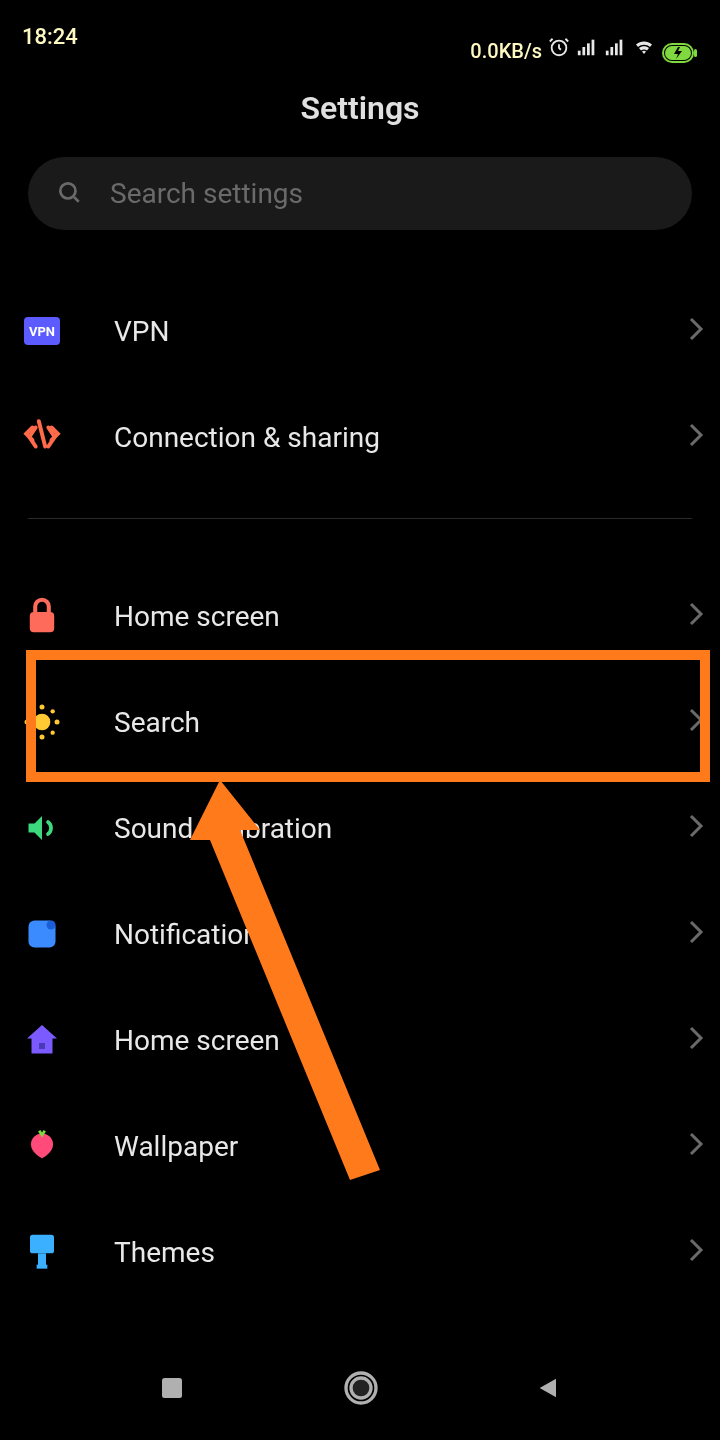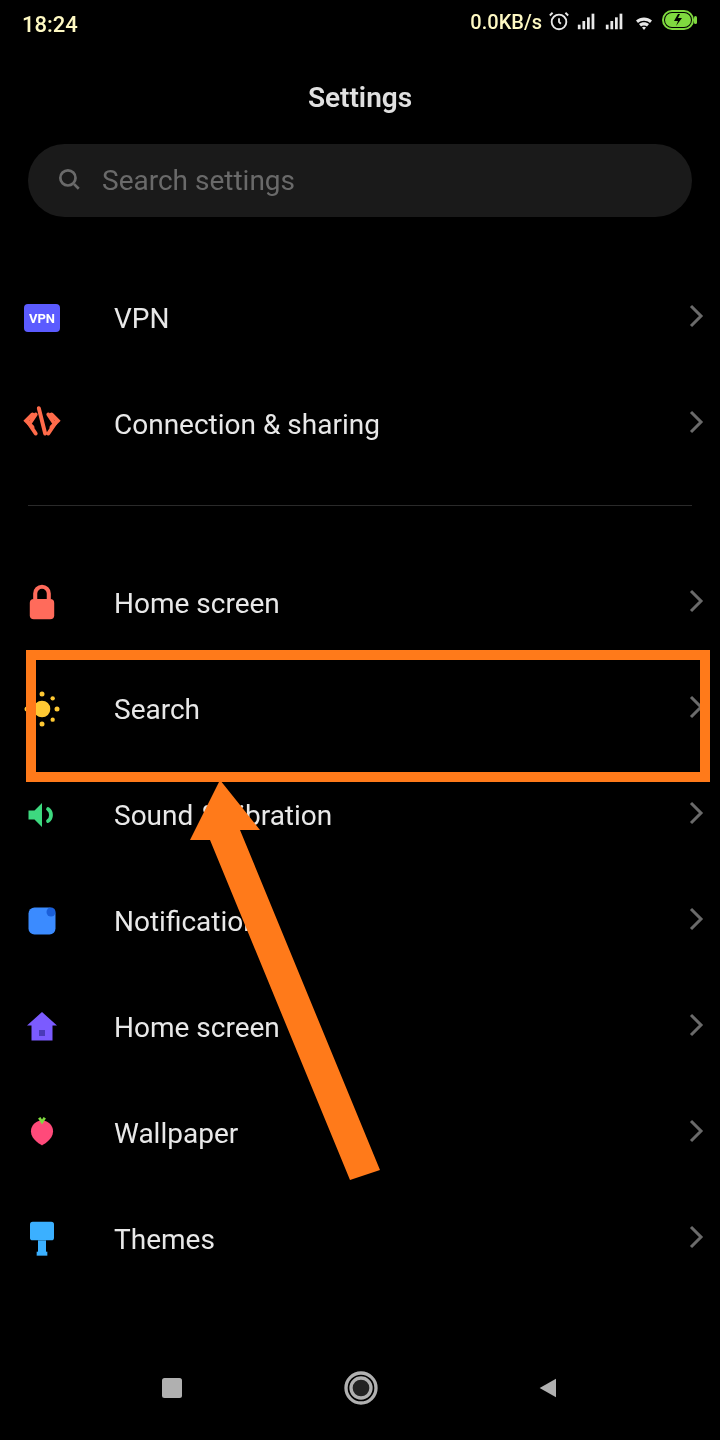--- a/index.html
+++ b/index.html
@@ -16,43 +16,45 @@
       display: flex;
       justify-content: space-between;
       align-items: center;
       padding: 10px 22px 6px;
       font-size: 22px;
       font-weight: 500;
       color: #fef9c3;
     }
     .status-right {
       display: flex;
-      align-items: flex-start;
+      align-items: flex-end;
       gap: 6px;
       font-size: 20px;
+      margin-top: 24px;
     }
     .page-title {
       text-align: center;
-      font-size: 28px;
+      font-size: 32px;
       font-weight: 600;
-      margin: 36px 0 30px;
+      margin: 20px 0 30px;
       color: #e0e0e0;
     }
     .search-bar {
       margin: 0 28px 48px;
       background: #1a1a1a;
       border-radius: 40px;
       padding: 20px 28px;
       display: flex;
       align-items: center;
       gap: 20px;
     }
     .search-placeholder {
       color: #6a6a6a;
       font-size: 28px;
+      margin-left: 8px;
     }
     .settings-list {
       padding: 0 16px;
     }
     .settings-item {
       display: flex;
       align-items: center;
       height: 106px;
       position: relative;
     }

